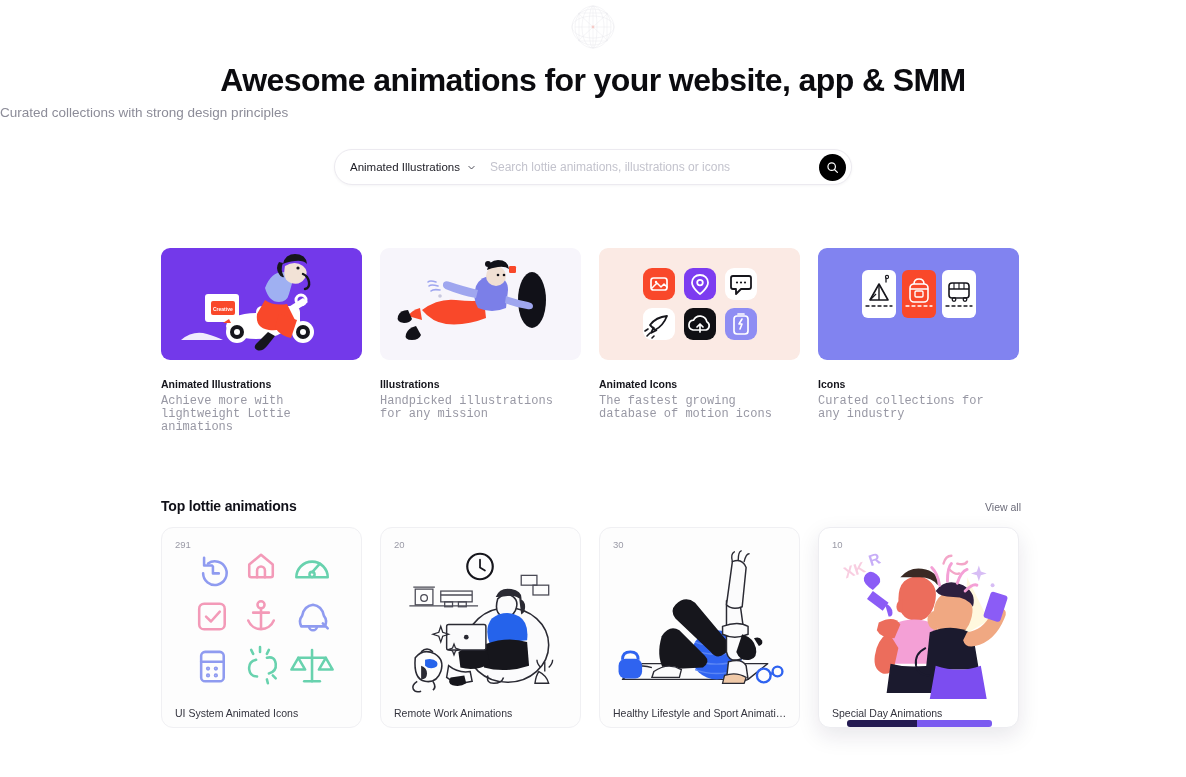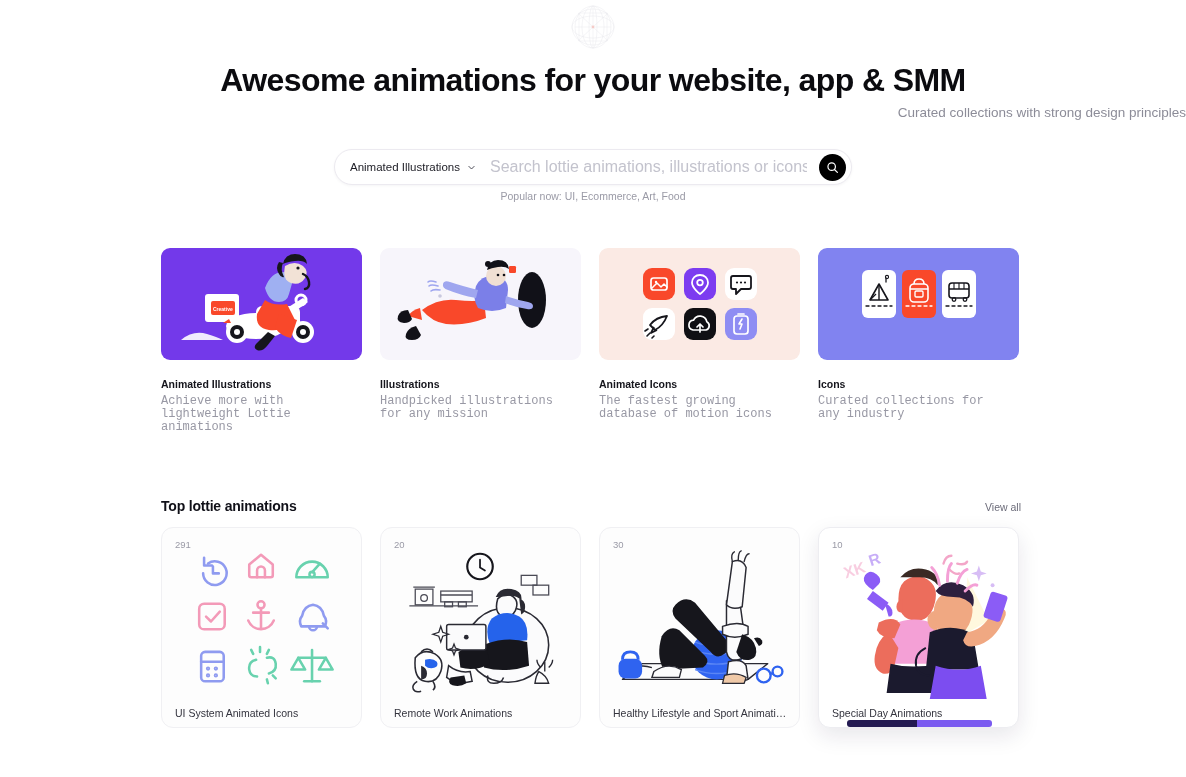--- a/index.html
+++ b/index.html
@@ -21,21 +21,21 @@
   .logo-mark { width: 54px; height: 50px; opacity: .30; }
 
   .hero-title {
     position: absolute; left: 0; right: 0; top: 62px;
     text-align: center;
     font-size: 32px; font-weight: 700; letter-spacing: -.6px;
     color: #0b0b0f;
   }
   .hero-sub {
     position: absolute; left: 0; right: 0; top: 105px;
-    text-align: right;
+    text-align: left;
     font-size: 13.5px; color: #8c8c98; font-weight: 400;
   }
 
   
   .search-bar {
     position: absolute; left: 334px; top: 149px;
     width: 518px; height: 36px;
     background: #fff;
     border: 1px solid #eceaf0;
     border-radius: 18px;
@@ -45,21 +45,21 @@
   .search-cat {
     display: flex; align-items: center; gap: 7px;
     padding-left: 15px; height: 100%;
     cursor: pointer;
   }
   .search-cat-label { font-size: 11.5px; color: #1c1c24; white-space: nowrap; }
   .chev { width: 9px; height: 9px; flex: none; }
   .search-input {
     flex: 1; border: 0; outline: 0; background: transparent;
     font-family: "Liberation Sans", sans-serif;
-    font-size: 16px; color: #1c1c24;
+    font-size: 12px; color: #1c1c24;
     padding: 0 12px 0 14px; height: 100%;
   }
   .search-input::placeholder { color: #c3c3cd; }
   .search-btn {
     width: 27px; height: 27px; margin-right: 5px;
     border-radius: 50%; background: #000;
     border: 0; cursor: pointer; flex: none;
     display: flex; align-items: center; justify-content: center;
   }
   .popular {
@@ -176,21 +176,20 @@
       </svg>
     </div>
     <input class="search-input" type="text" placeholder="Search lottie animations, illustrations or icons" style="">
     <button class="search-btn">
       <svg width="13" height="13" viewBox="0 0 16 16">
         <circle cx="7" cy="7" r="4.6" fill="none" stroke="#fff" stroke-width="1.5"></circle>
         <line x1="10.4" y1="10.4" x2="14" y2="14" stroke="#fff" stroke-width="1.5" stroke-linecap="round"></line>
       </svg>
     </button>
   </div>
-  <div class="popular">Popular now: UI, Ecommerce, Art, Food</div>
 
   <div class="cat-row">
 
     <div class="cat-card">
       <div class="cat-art" style="background:#7339ea">
         <svg viewBox="0 0 201 112">
           <path d="M20 92 q12-10 26-6 q10 3 16 6z" fill="#fff" opacity=".9"></path>
           <rect x="44" y="46" width="34" height="28" rx="3" fill="#fff"></rect>
           <rect x="50" y="53" width="24" height="14" rx="2" fill="#f9482a"></rect>
           <text x="52" y="63" font-family="Liberation Sans, sans-serif" font-size="5" fill="#fff" font-weight="700">Creative</text>

